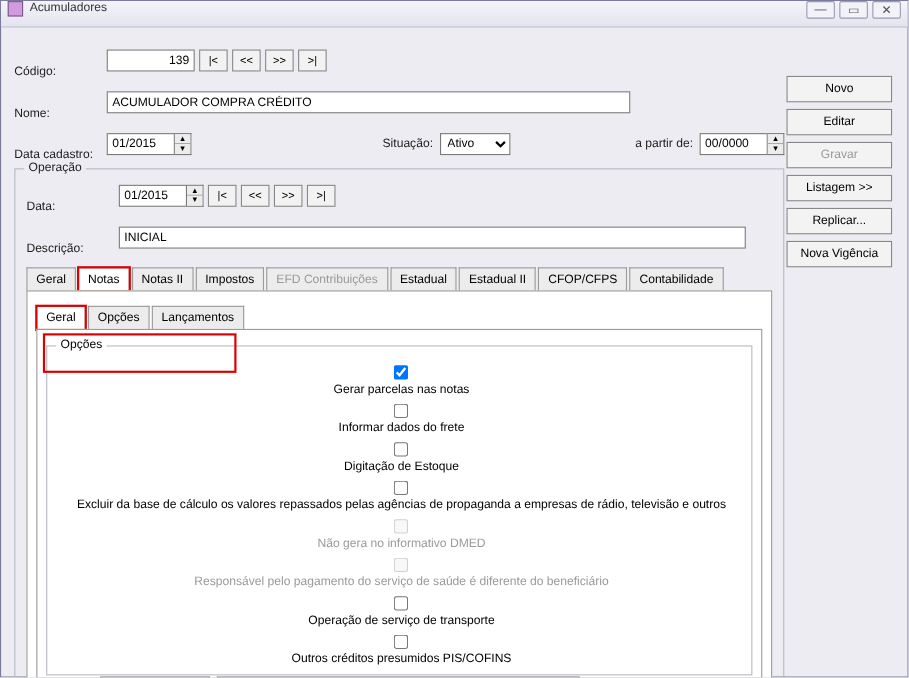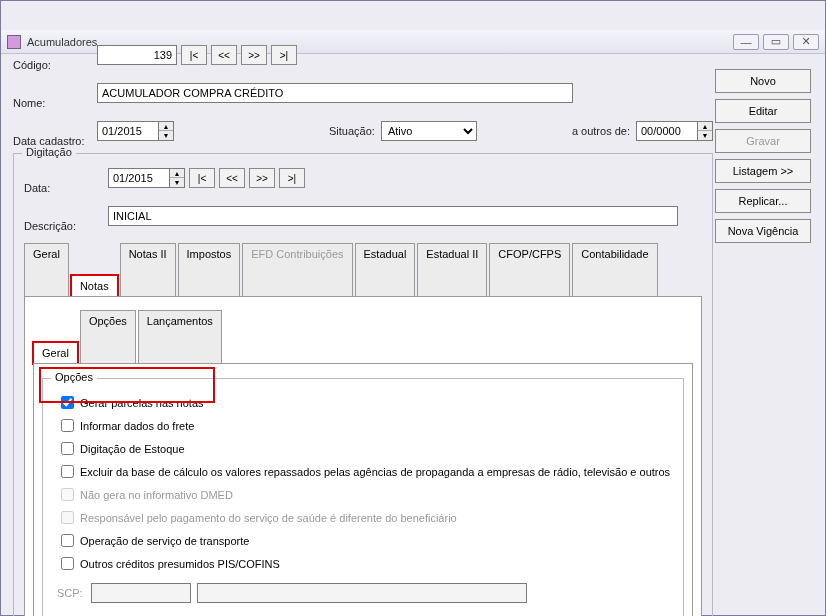--- a/index.html
+++ b/index.html
@@ -1,18 +1,18 @@
 <!DOCTYPE html>
 <html><head>
 <meta charset="utf-8">
 <style>
   * { box-sizing: border-box; font-family: Tahoma, Arial, sans-serif; font-size: 11px; }
   body { margin: 0; background: #fff; }
   .window { width: 826px; height: 616px; border: 1px solid #7a7a9a; background: #ececf2; position: relative; }
-  .titlebar { height: 24px; background: linear-gradient(#f4f4fb,#e4e4ef); border-bottom: 1px solid #c0c0d0; display: flex; align-items: center; padding: 0 6px; margin-top: 29px; }
+  .titlebar { height: 24px; background: linear-gradient(#f4f4fb,#e4e4ef); border-bottom: 1px solid #c0c0d0; display: flex; padding: 0 6px; }
   .titlebar .icon { width: 14px; height: 14px; background: #d29adf; border: 1px solid #7a5a8a; margin-right: 6px; }
   .titlebar .title { color: #333; }
   .winbtns { margin-left: auto; display: flex; gap: 4px; }
   .winbtn { width: 26px; height: 16px; border: 1px solid #9a9ab0; border-radius: 2px; background: #f2f2f8; display: flex; align-items: center; justify-content: center; color: #555; cursor: default; }
   .client { position: absolute; top: 28px; left: 0; right: 0; bottom: 0; padding: 10px 12px; }
   .row { display: flex; align-items: center; margin-bottom: 6px; }
   .lbl { width: 84px; color: #222; margin-top: 20px; }
   .lbl2 { color: #222; margin-right: 6px; }
   .txt { height: 20px; border: 1px solid #7a7a7a; background: #fff; padding: 2px 4px; }
   .txt.right { text-align: right; }
@@ -23,29 +23,29 @@
   .spin-btns button:last-child { border-bottom: none; }
   .navbtn { height: 20px; min-width: 26px; border: 1px solid #888; background: #f2f2f2; margin-left: 4px; cursor: default; font-size: 10px; padding: 0 4px; }
   .select { height: 20px; border: 1px solid #7a7a7a; background: #fff; padding: 1px 2px; }
   .btncol { position: absolute; top: 40px; right: 14px; width: 96px; display: flex; flex-direction: column; gap: 6px; }
   .btncol button { height: 24px; border: 1px solid #888; background: #f3f3f3; cursor: default; }
   .btncol button:disabled { color: #999; }
   .fieldset { border: 1px solid #b8b8c4; margin-top: 4px; padding: 8px 10px 10px 10px; position: relative; }
   .fieldset > .legend { position: absolute; top: -8px; left: 8px; background: #ececf2; padding: 0 4px; color: #222; }
   .tabs { display: flex; margin-top: 10px; }
   .tab { padding: 4px 8px; border: 1px solid #9a9a9a; border-bottom: none; background: #ececec; margin-right: 2px; cursor: default; position: relative; top: 1px; }
-  .tab.active { background: #fff; border-bottom: 1px solid #fff; margin-top: 32px; }
+  .tab.active { background: #fff; border-bottom: 1px solid #fff; }
   .tab.disabled { color: #9a9a9a; }
   .tab.hl { outline: 2px solid #d00; outline-offset: -1px; }
   .tabpanel { border: 1px solid #9a9a9a; background: #fff; padding: 8px; }
   .subtabs { display: flex; margin-top: 4px; }
   .opts-box { position: relative; border: 1px solid #b8b8c4; padding: 10px 10px 10px 10px; margin-top: 6px; }
   .opts-legend { position: absolute; top: -8px; left: 8px; background: #fff; padding: 0 4px; }
   .highlight-box { position: absolute; border: 2px solid #d00; pointer-events: none; }
-  .chk-row { display: flex; align-items: center; margin: 4px 0 4px 4px; }
+  .chk-row { display: flex; align-items: center; margin: 4px 0 4px 4px; flex-direction: column; }
   .chk-row input { margin-right: 6px; }
   .chk-row.disabled { color: #9a9a9a; }
   .scp-row { display: flex; align-items: center; margin: 10px 0 0 4px; color: #9a9a9a; }
   .scp-row .txt { width: 100px; margin-left: 8px; background: #f4f4f4; color: #999; }
   .scp-row .txt.long { width: 330px; margin-left: 6px; }
   .leftpane { width: 700px; }
 </style>
 </head>
 <body>
 
@@ -78,36 +78,36 @@
         <div class="lbl">Data cadastro:</div>
         <span class="spin">
           <input class="txt" value="01/2015" style="">
           <span class="spin-btns">
               <button>▲</button>
               <button>▼</button>
             </span>
         </span>
         <div style="flex:1"></div>
         <div class="lbl2" style="margin-left:60px;">Situação:</div>
-        <select class="select" style="width:96px;">
+        <select class="select" style="width:64px;">
           <option>Ativo</option>
         </select>
         <div style="flex:1"></div>
-        <div class="lbl2">a outros de:</div>
+        <div class="lbl2">a partir de:</div>
         <span class="spin">
           <input class="txt" value="00/0000" style="">
           <span class="spin-btns">
               <button>▲</button>
               <button>▼</button>
             </span>
         </span>
       </div>
 
       <div class="fieldset">
-        <div class="legend">Digitação</div>
+        <div class="legend">Operação</div>
 
         <div class="row">
           <div class="lbl">Data:</div>
           <span class="spin">
             <input class="txt" value="01/2015" style="">
             <span class="spin-btns">
                 <button>▲</button>
                 <button>▼</button>
               </span>
           </span>

